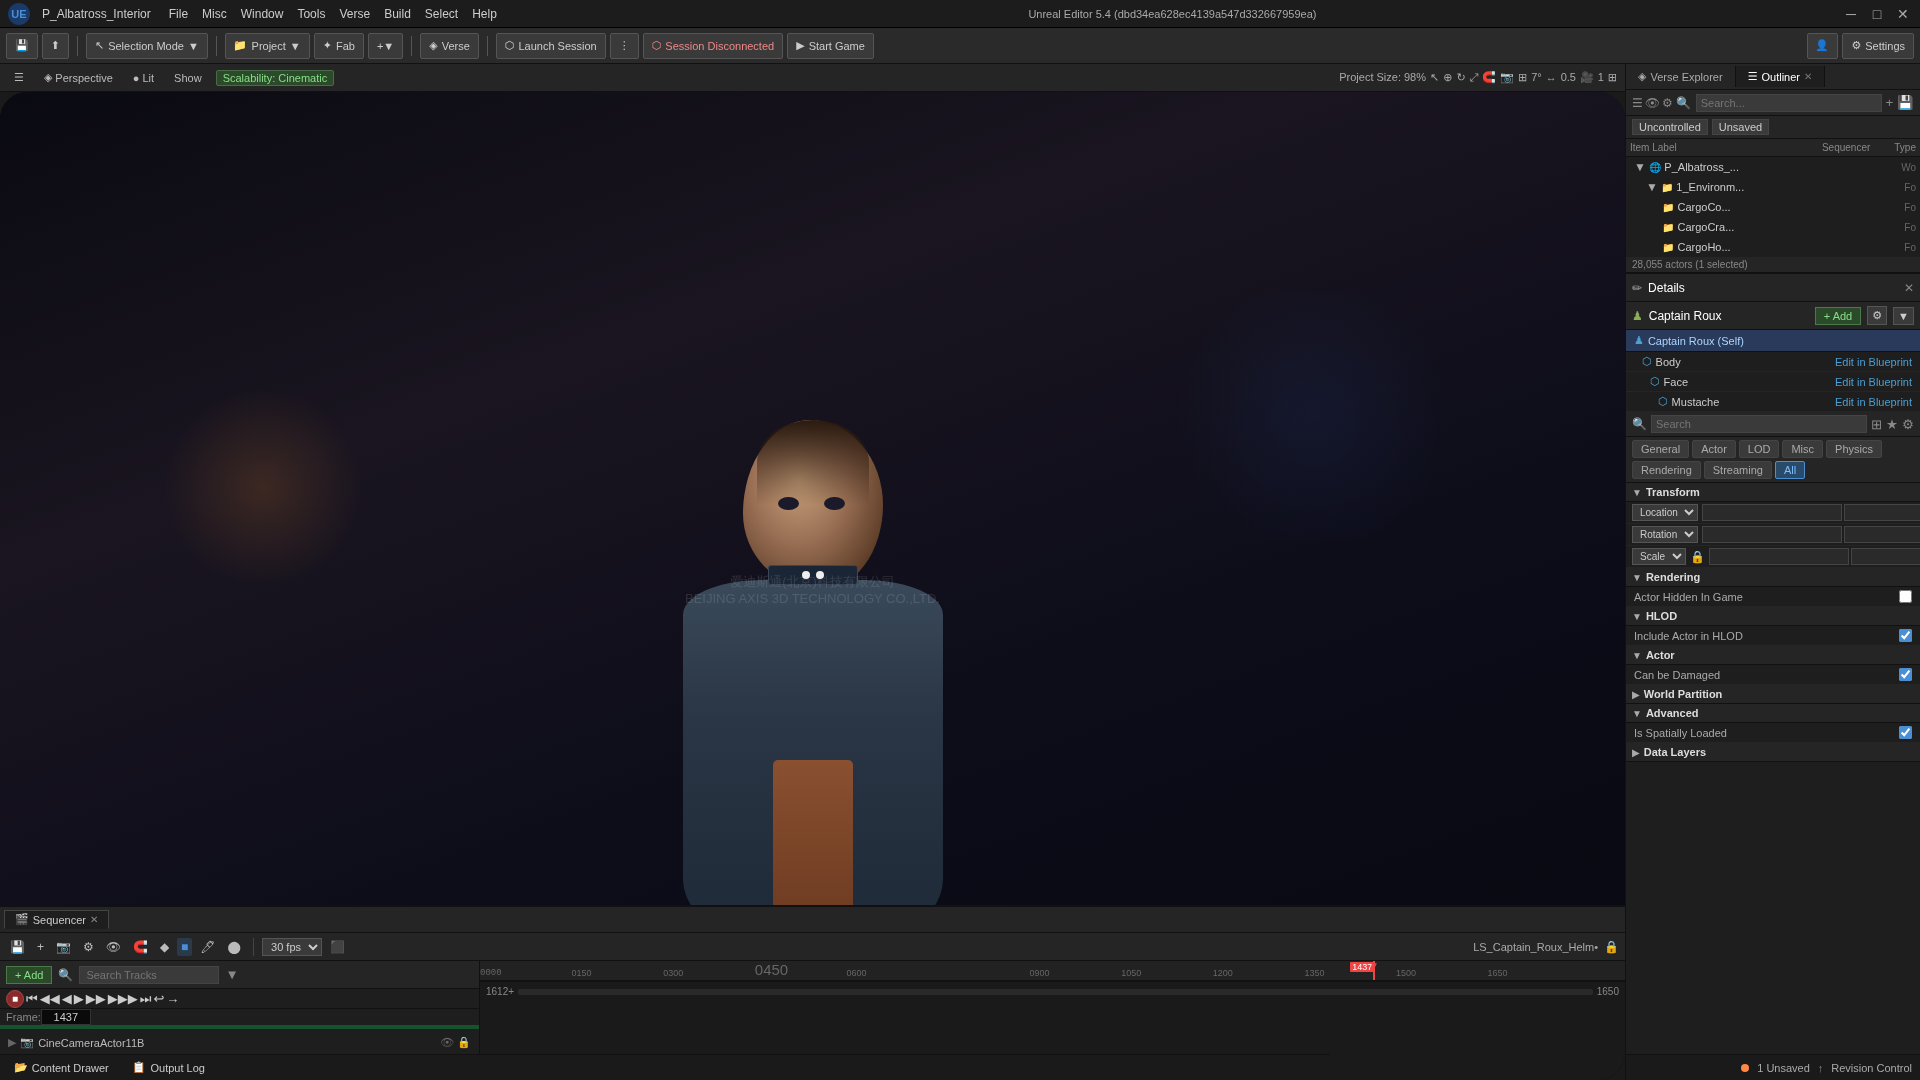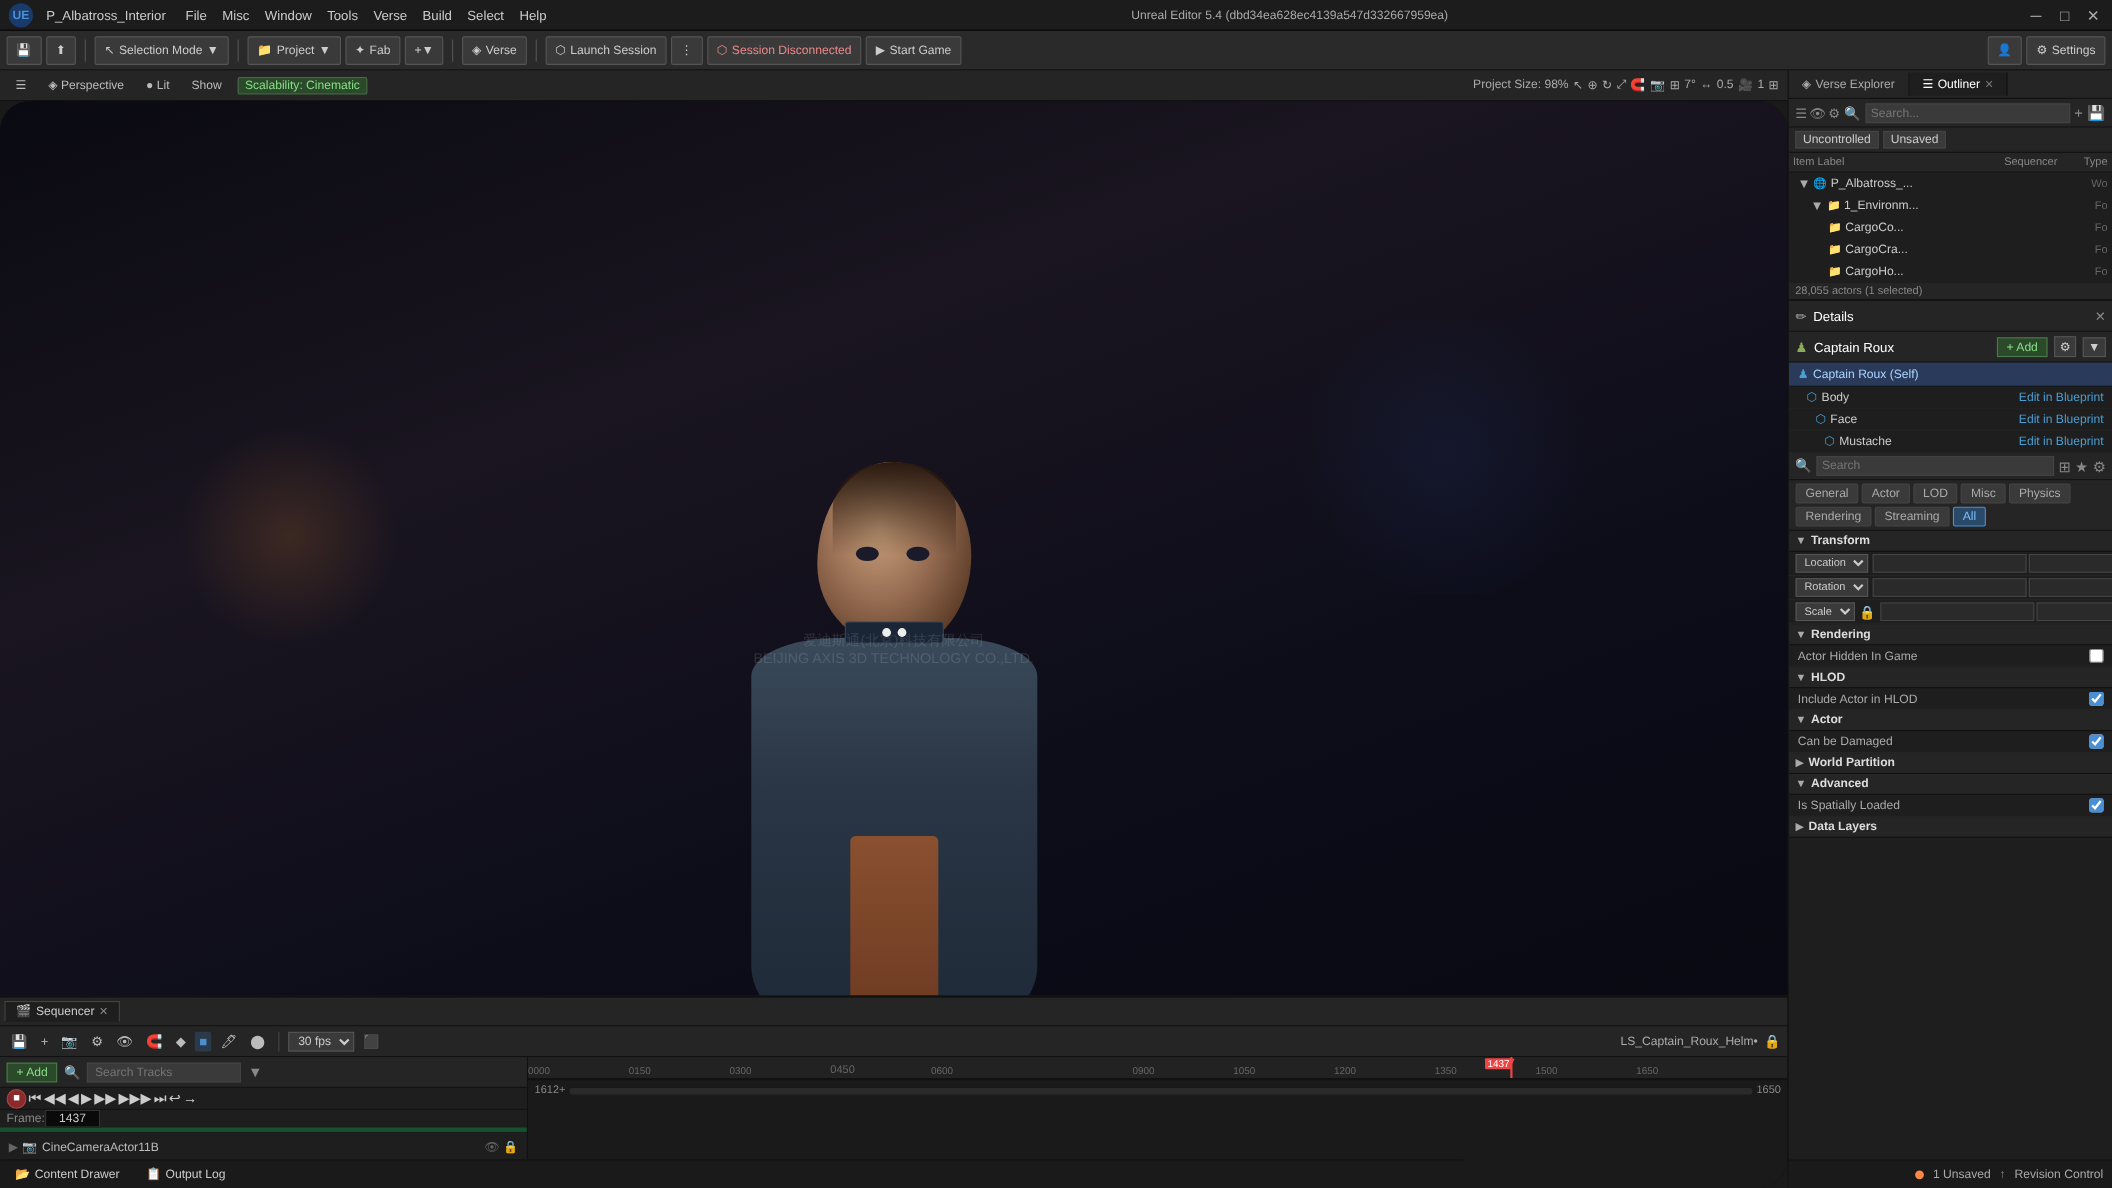--- a/index.html
+++ b/index.html
@@ -360,24 +360,24 @@
               <div class="track-icons">
                 <span style="cursor:pointer;">👁</span>
                 <span style="cursor:pointer;">🔒</span>
               </div>
             </div>
           </div>
 
           <div id="seq-timeline">
 
             <div id="timeline-ruler">
-              <span style="position:absolute;left:0px;bottom:2px;font-size:9px;color:#666;">0000</span>
+              <span style="position:absolute;left:0px;bottom:2px;font-size:9px;color:#666;font-family:Liberation Mono, monospace;">0000</span>
               <span style="position:absolute;left:8%;bottom:2px;font-size:9px;color:#666;">0150</span>
               <span style="position:absolute;left:16%;bottom:2px;font-size:9px;color:#666;">0300</span>
-              <span style="position:absolute;left:24%;bottom:2px;font-size:10px;color:#666;">0450</span>
+              <span style="position:absolute;left:24%;bottom:2px;font-size:15px;color:#666;">0450</span>
               <span style="position:absolute;left:32%;bottom:2px;font-size:9px;color:#666;">0600</span>
               <span style="position:absolute;left:40%;bottom:16px;font-size:15px;color:#666;">0750</span>
               <span style="position:absolute;left:48%;bottom:2px;font-size:9px;color:#666;">0900</span>
               <span style="position:absolute;left:56%;bottom:2px;font-size:9px;color:#666;">1050</span>
               <span style="position:absolute;left:64%;bottom:2px;font-size:9px;color:#666;">1200</span>
               <span style="position:absolute;left:72%;bottom:2px;font-size:9px;color:#666;">1350</span>
               <span style="position:absolute;left:80%;bottom:2px;font-size:9px;color:#666;">1500</span>
               <span style="position:absolute;left:88%;bottom:2px;font-size:9px;color:#666;">1650</span>
 
               <div style="position:absolute;left:78%;top:0;bottom:0;width:2px;background:#e44;z-index:10;">

